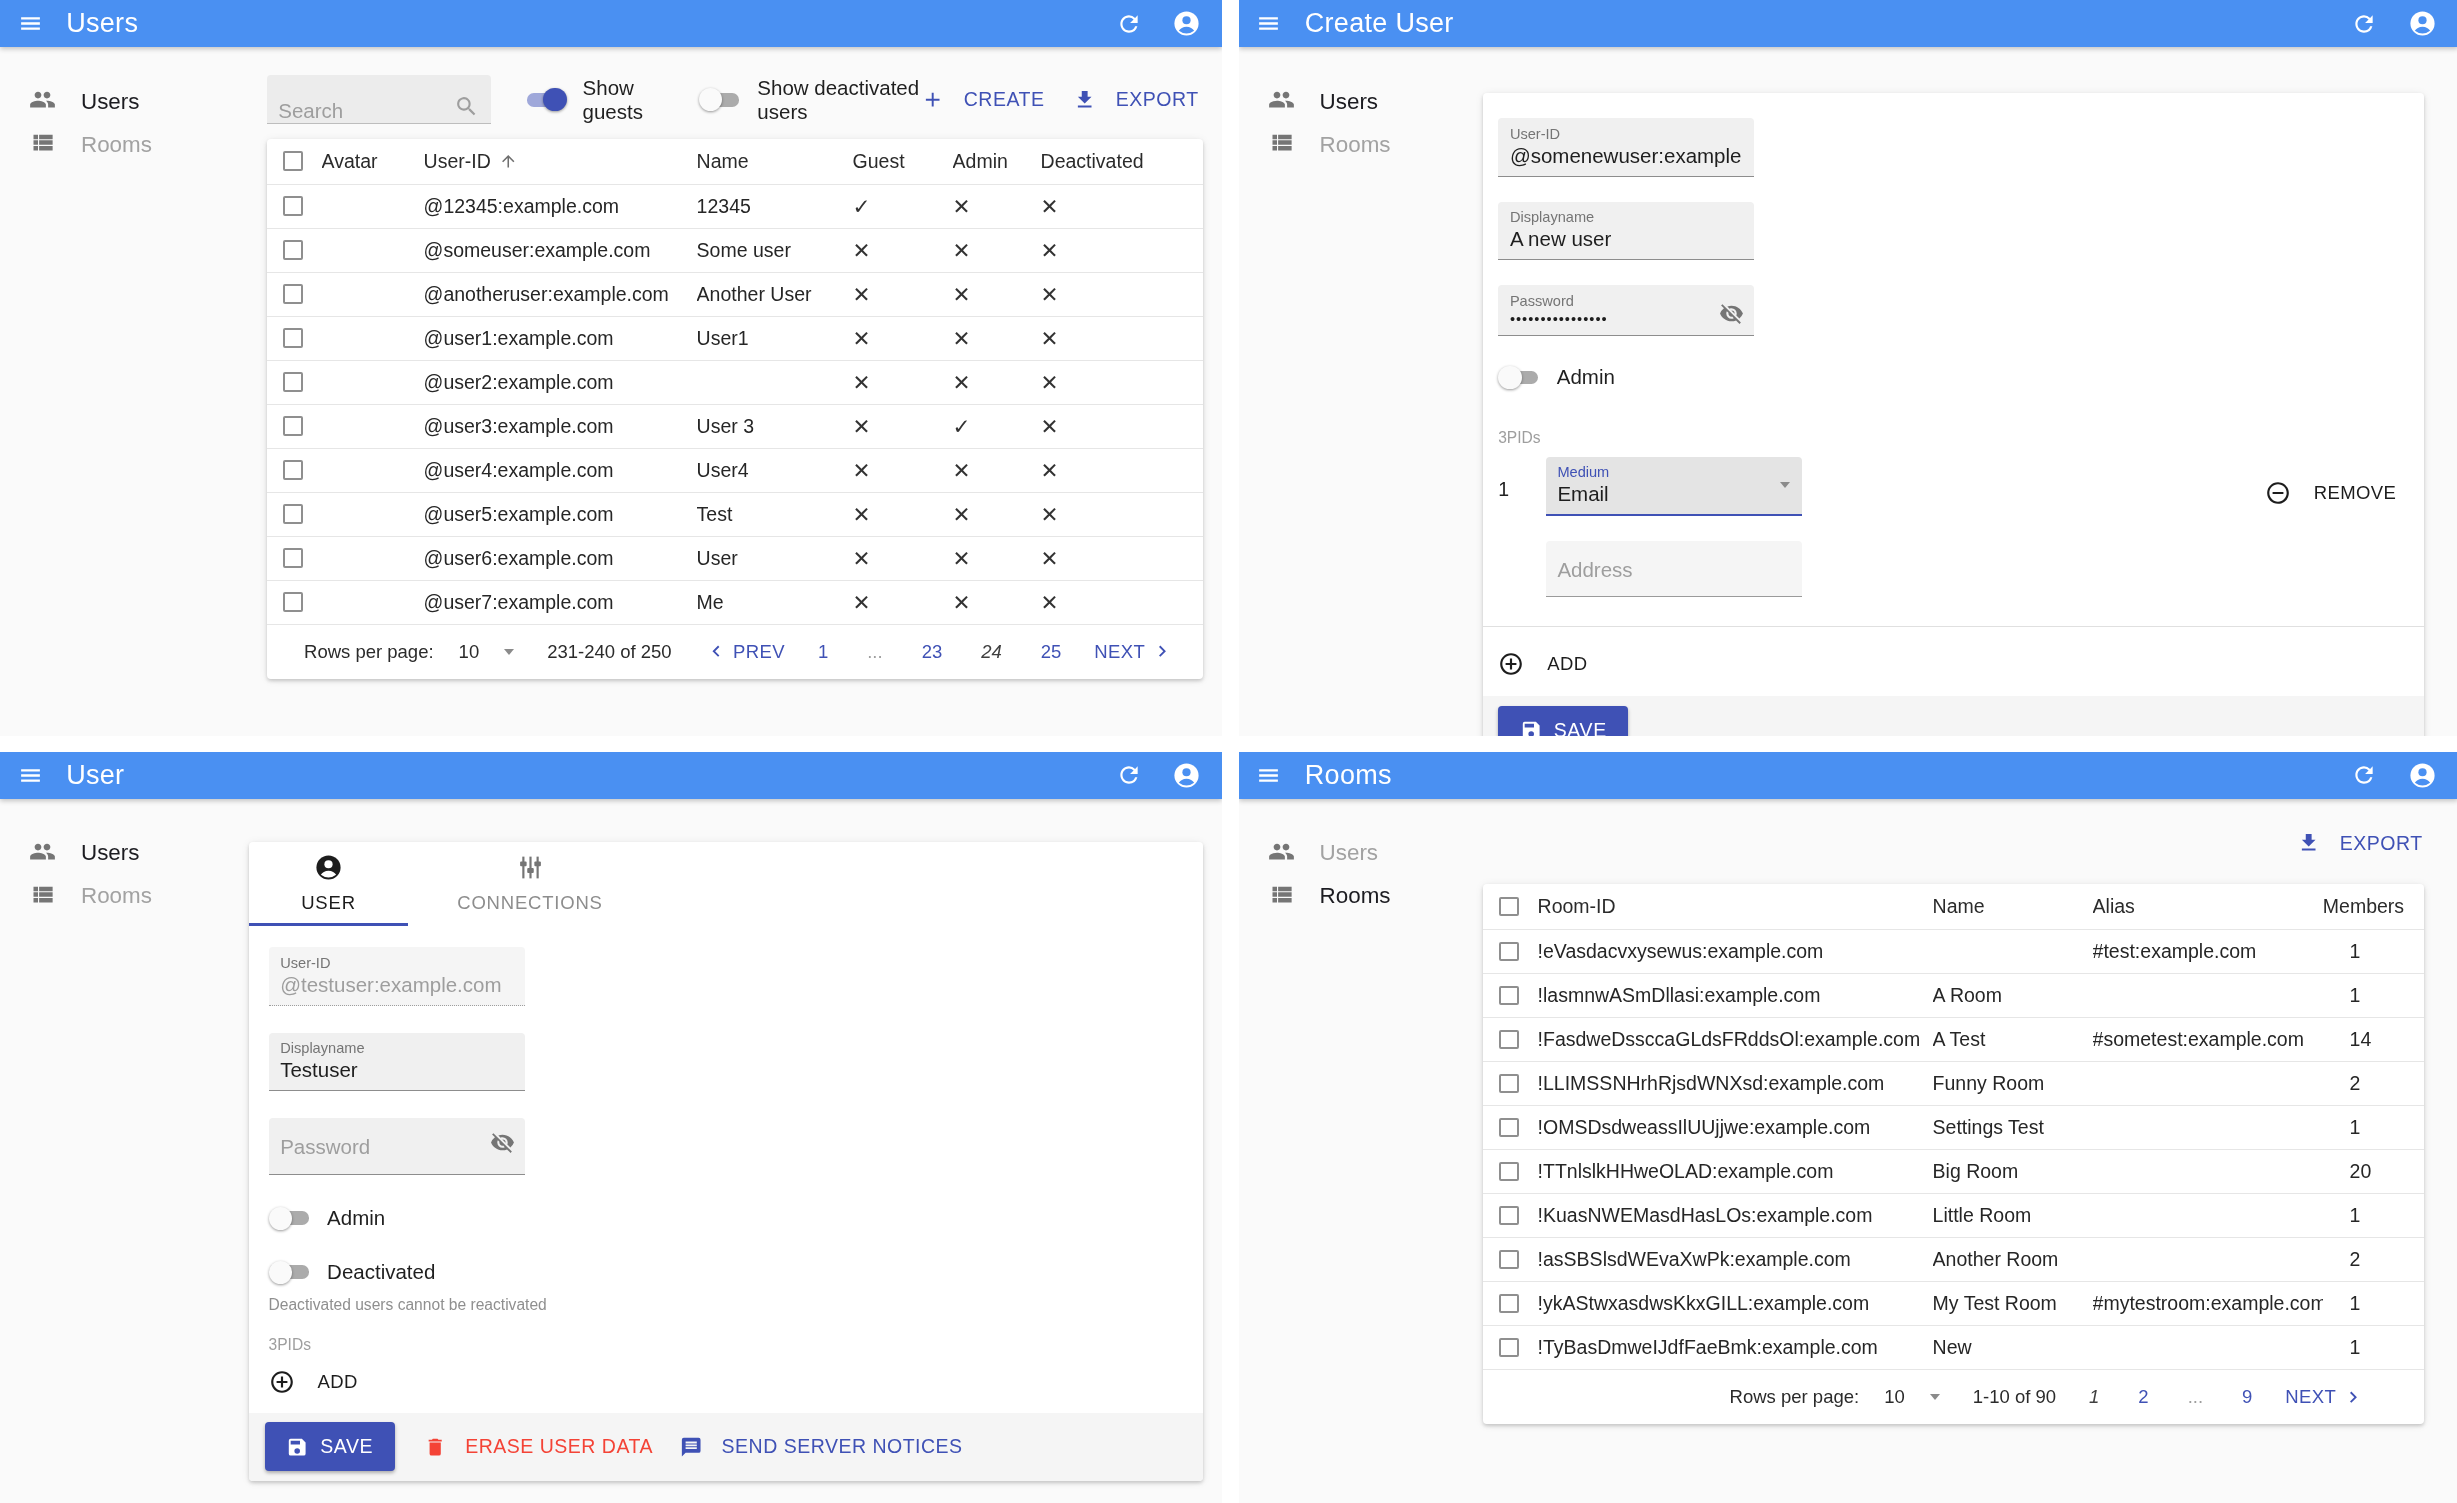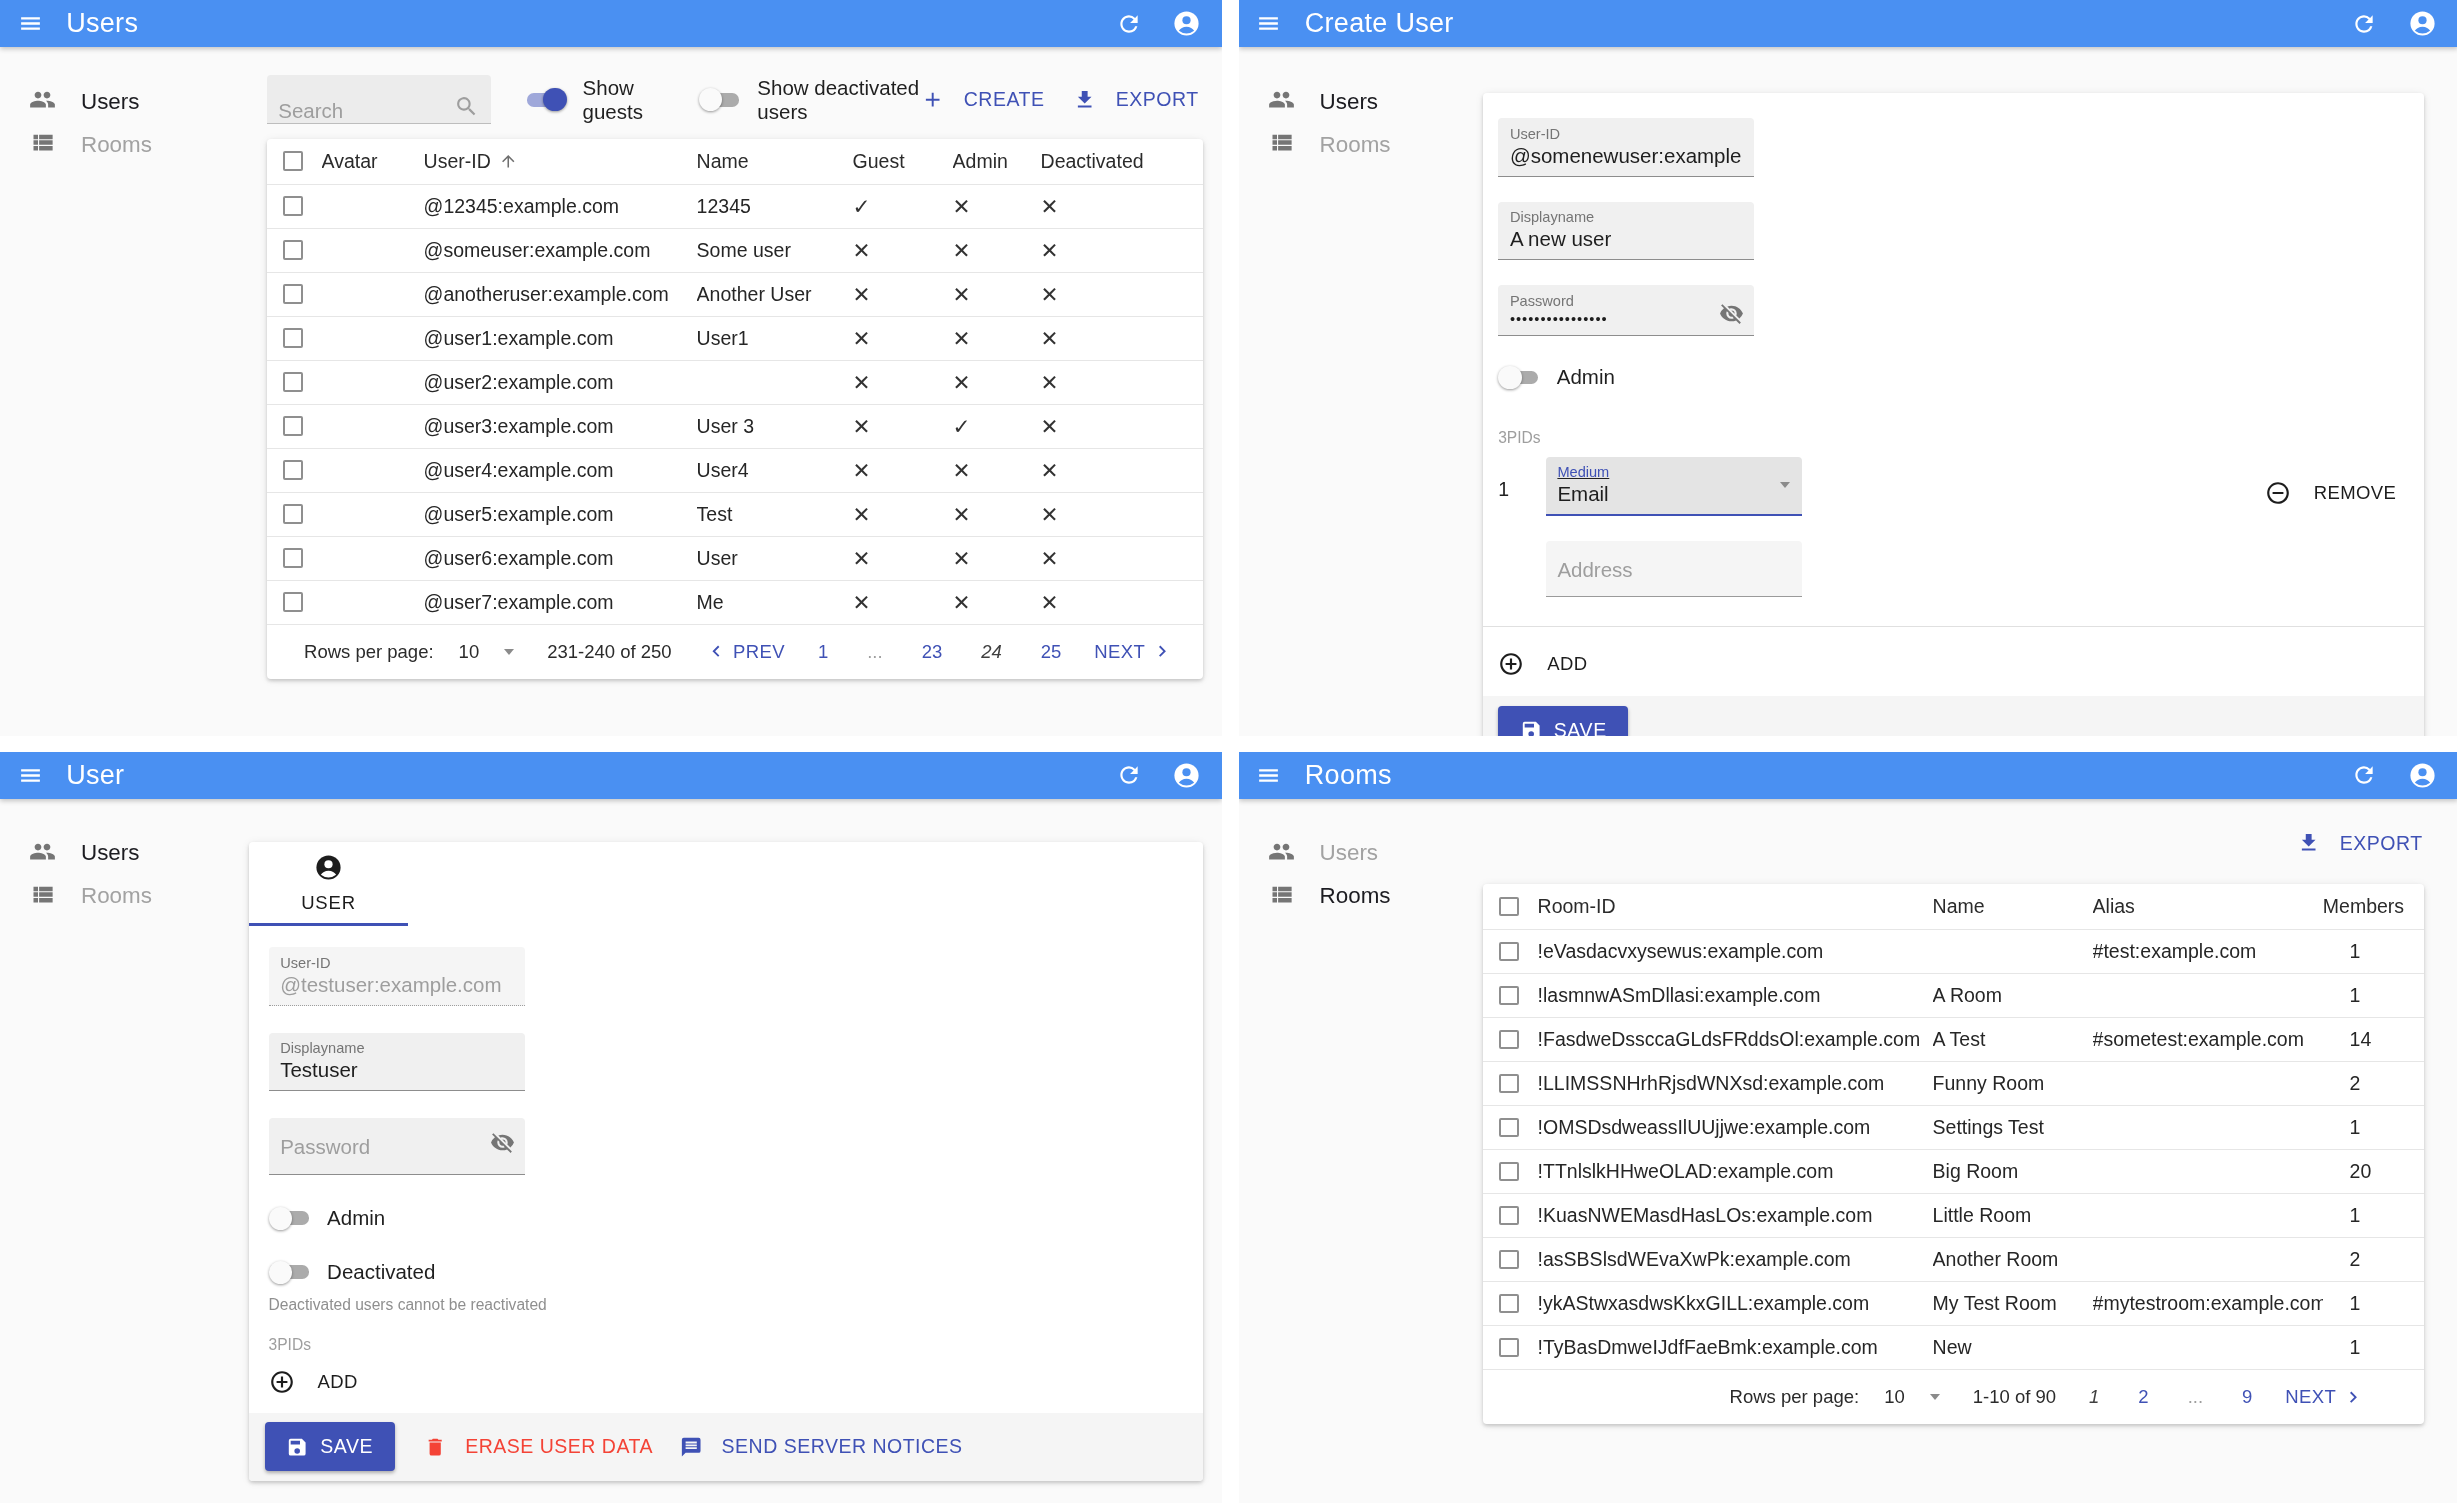--- a/index.html
+++ b/index.html
@@ -405,21 +405,21 @@
             <div class="switchrow" style="margin:29px 0 0 0;">
               <span class="switch">
                   <span class="track"></span>
                   <span class="thumb"></span>
                 </span>
               <span class="swlabel">Admin</span>
             </div>
             <div class="caption" style="margin-top:39px;">3PIDs</div>
             <div style="display:flex; align-items:flex-start; margin-top:9.8px;">
               <span style="font-size:19.5px; margin-top:21.5px; width:19.5px;">1</span>
-              <div style="margin-left:28px;text-decoration:underline;">
+              <div style="margin-left:28px;">
                 <div class="tfield selectf">
                   <span class="flabel">Medium</span>
                   <input type="text" readonly="" value="Email" style="">
                   <span class="scaret caret"></span>
                 </div>
                 <div class="tfield placeholder-only" style="margin-top:25px; background:#f5f5f5; border-bottom:1px solid #9a9a9a;">
                   <input type="text" placeholder="Address" style="">
                 </div>
               </div>
               <span class="appbar-spacer"></span>
@@ -492,20 +492,33 @@
         <div class="card" style="width:954px;">
           <div class="tabs">
             <div class="tab tab1">
               <svg viewBox="0 0 24 24" width="29" height="29">
                   <circle cx="12" cy="12" r="10" fill="#1d1d1d"></circle>
                   <circle cx="12" cy="9.3" r="3.4" fill="#fff"></circle>
                   <path d="M12 14.6c-2.8 0-5.3 1.4-6.3 3.4a10 10 0 0 0 12.6 0c-1-2-3.5-3.4-6.3-3.4z" fill="#fff"></path>
                   <circle cx="12" cy="12" r="10" fill="none"></circle>
                 </svg>
               <span class="tlabel">USER</span>
+            </div>
+            <div class="tab tab2 inactive">
+              <svg viewBox="0 0 24 24" width="29" height="29">
+                  <g fill="#757575">
+                    <rect x="5.2" y="3" width="1.8" height="18"></rect>
+                    <rect x="11.1" y="3" width="1.8" height="18"></rect>
+                    <rect x="17" y="3" width="1.8" height="18"></rect>
+                    <rect x="3.4" y="7" width="5.4" height="4" rx="0.8"></rect>
+                    <rect x="9.3" y="12.5" width="5.4" height="4" rx="0.8"></rect>
+                    <rect x="15.2" y="7" width="5.4" height="4" rx="0.8"></rect>
+                  </g>
+                </svg>
+              <span class="tlabel">CONNECTIONS</span>
             </div>
             <div class="tab-underline"></div>
           </div>
           <div style="padding:21.5px 19.5px 17.6px 19.5px;">
             <div class="tfield disabled">
               <span class="flabel">User-ID</span>
               <input type="text" readonly="" value="@testuser:example.com" style="">
             </div>
             <div class="tfield" style="margin-top:27px;">
               <span class="flabel">Displayname</span>

